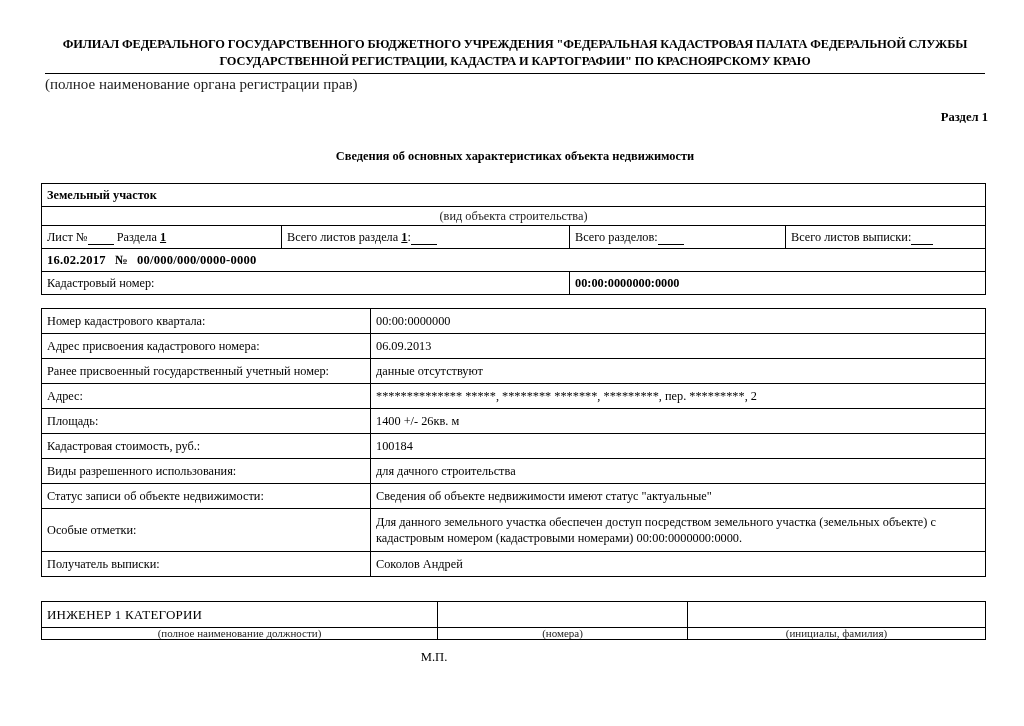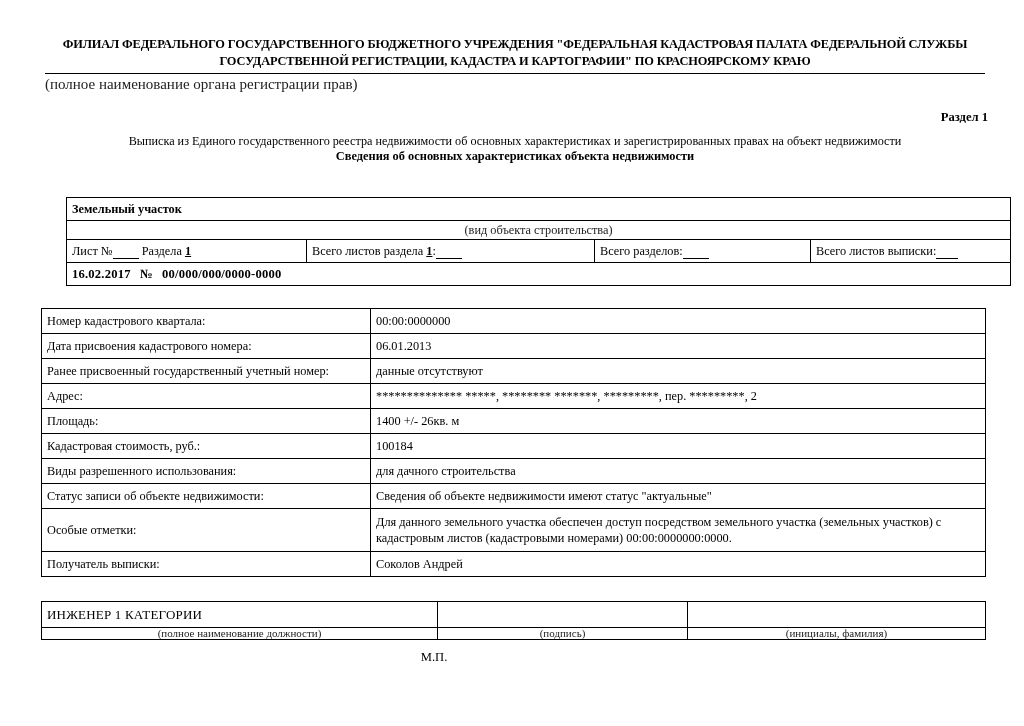--- a/index.html
+++ b/index.html
@@ -94,23 +94,22 @@
     padding: 2px 5px;
     font-size: 12.3px;
     vertical-align: middle;
     line-height: 16px;
   }
 
   
   #top-block {
     position: absolute;
     left: 41px;
-    top: 197px;
+    top: 183px;
     width: 944px;
-    margin-left: 25px;
   }
   #top-block td { height: 18px; }
   .obj-type { font-weight: bold; font-size: 12.6px; }
   .tiny-caption {
     text-align: center;
     font-size: 8.6px;
     color: #222;
     padding: 0 !important;
     line-height: 11px;
   }
@@ -162,21 +161,20 @@
 <body>
 
 <div class="page">
 
   <div class="org-header">ФИЛИАЛ ФЕДЕРАЛЬНОГО ГОСУДАРСТВЕННОГО БЮДЖЕТНОГО УЧРЕЖДЕНИЯ "ФЕДЕРАЛЬНАЯ КАДАСТРОВАЯ ПАЛАТА ФЕДЕРАЛЬНОЙ СЛУЖБЫ ГОСУДАРСТВЕННОЙ РЕГИСТРАЦИИ, КАДАСТРА И КАРТОГРАФИИ" ПО КРАСНОЯРСКОМУ КРАЮ</div>
 
   <div class="org-caption">(полное наименование органа регистрации прав)</div>
 
   <div class="razdel">Раздел 1</div>
 
-  <div class="vypiska-line">Выписка из Единого государственного реестра недвижимости об основных характеристиках и зарегистрированных правах на объект недвижимости</div>
 
   <div class="svedeniya-line">Сведения об основных характеристиках объекта недвижимости</div>
 
 
   <table class="doc" id="top-block">
     <colgroup>
       <col style="width:240px">
       <col style="width:288px">
       <col style="width:216px">
       <col style="width:200px">
@@ -205,36 +203,40 @@
           <span>Всего листов выписки:</span><span class="blank sm"></span>
         </td>
       </tr>
       <tr>
         <td colspan="4">
           <span class="doc-date">16.02.2017</span>
           &nbsp;&nbsp;<span class="doc-date">№</span>
           &nbsp;&nbsp;<span class="doc-date">00/000/000/0000-0000</span>
         </td>
       </tr>
+      <tr>
+        <td colspan="2">Кадастровый номер:</td>
+        <td colspan="2" class="kadnum-val">00:00:0000000:0000</td>
+      </tr>
     </tbody>
   </table>
 
   <table class="doc" id="main-table">
     <colgroup>
       <col style="width:329px">
       <col style="width:615px">
     </colgroup>
     <tbody id="char-rows">
         <tr>
           <td class="lbl">Номер кадастрового квартала:</td>
           <td>00:00:0000000</td>
         </tr>
         <tr>
-          <td class="lbl">Дата присвоения кадастрового номера:</td>
-          <td>06.01.2013</td>
+          <td class="lbl">Адрес присвоения кадастрового номера:</td>
+          <td>06.09.2013</td>
         </tr>
         <tr>
           <td class="lbl">Ранее присвоенный государственный учетный номер:</td>
           <td>данные отсутствуют</td>
         </tr>
         <tr>
           <td class="lbl">Адрес:</td>
           <td>************** *****, ******** *******, *********, пер. *********, 2</td>
         </tr>
         <tr>
@@ -248,21 +250,21 @@
         <tr>
           <td class="lbl">Виды разрешенного использования:</td>
           <td>для дачного строительства</td>
         </tr>
         <tr>
           <td class="lbl">Статус записи об объекте недвижимости:</td>
           <td>Сведения об объекте недвижимости имеют статус "актуальные"</td>
         </tr>
         <tr class="tall">
           <td class="lbl">Особые отметки:</td>
-          <td>Для данного земельного участка обеспечен доступ посредством земельного участка (земельных участков) с кадастровым листов (кадастровыми номерами) 00:00:0000000:0000.</td>
+          <td>Для данного земельного участка обеспечен доступ посредством земельного участка (земельных объекте) с кадастровым номером (кадастровыми номерами) 00:00:0000000:0000.</td>
         </tr>
         <tr>
           <td class="lbl">Получатель выписки:</td>
           <td>Соколов Андрей</td>
         </tr>
       </tbody>
   </table>
 
   <table class="doc" id="sign-block">
     <colgroup>
@@ -271,21 +273,21 @@
       <col style="width:298px">
     </colgroup>
     <tbody>
       <tr>
         <td class="sig-main">ИНЖЕНЕР 1 КАТЕГОРИИ</td>
         <td class="sig-main"></td>
         <td class="sig-main"></td>
       </tr>
       <tr>
         <td class="sig-cap">(полное наименование должности)</td>
-        <td class="sig-cap">(подпись)</td>
+        <td class="sig-cap">(номера)</td>
         <td class="sig-cap">(инициалы, фамилия)</td>
       </tr>
     </tbody>
   </table>
 
   <div class="mp">М.П.</div>
 
 </div>
 
 </body></html>

